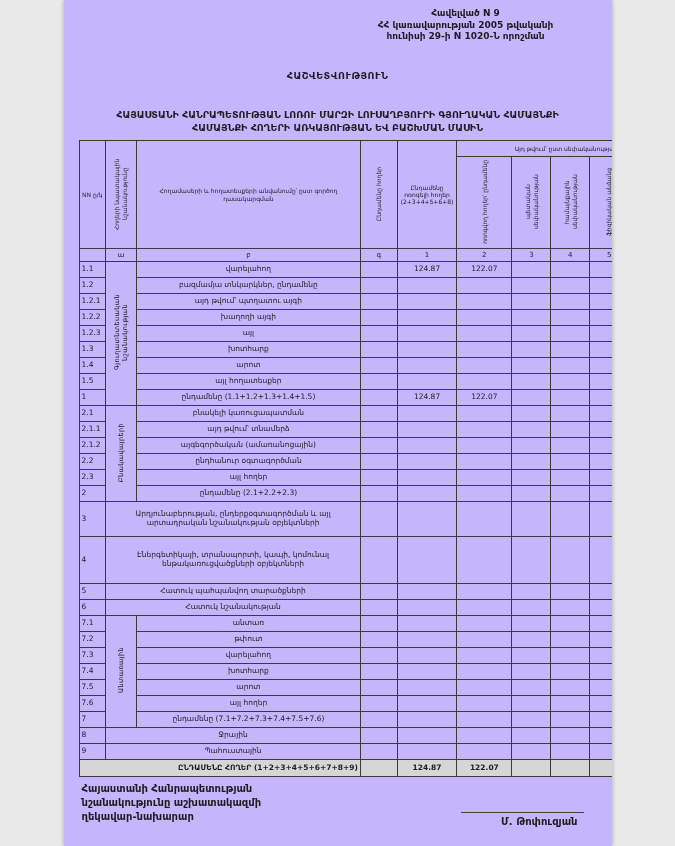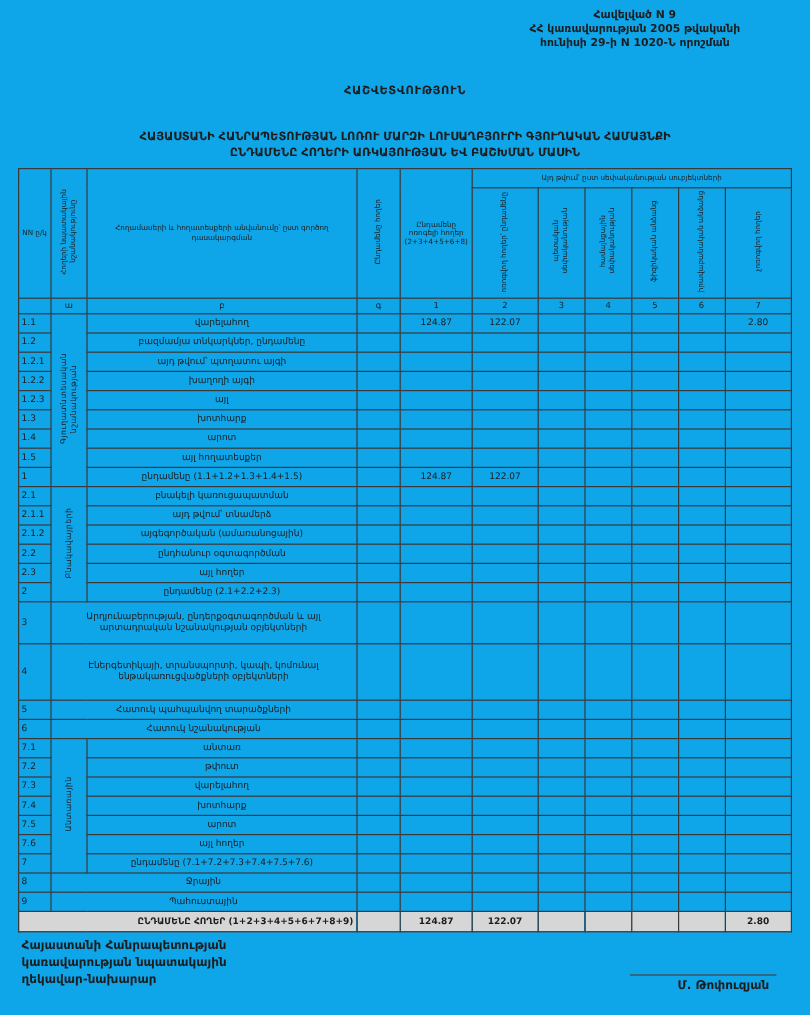--- a/index.html
+++ b/index.html
@@ -1,17 +1,17 @@
 <!DOCTYPE html>
 <html><head>
 <meta charset="utf-8">
 <style>
   html,body{margin:0;padding:0;background:#e9e9e9;}
   body{font-family:"DejaVu Sans", sans-serif;}
-  .page{position:relative;width:675px;height:846px;background:#0ea5e9;color:#1d1d1d;overflow:hidden;margin:0 auto;box-shadow:0 0 4px rgba(0,0,0,.3);}
+  .page{position:relative;width:548px;height:846px;background:#c4b5fd;color:#1d1d1d;overflow:hidden;margin:0 auto;box-shadow:0 0 4px rgba(0,0,0,.3);}
 
   
   .appendix{position:absolute;top:8px;right:16px;width:260px;text-align:center;font-size:9px;font-weight:bold;line-height:1.3;}
 
   
   .titles{position:absolute;top:70px;left:0;width:100%;text-align:center;font-weight:bold;}
   .t-main{font-size:9.5px;margin-bottom:28px;letter-spacing:.5px;}
   .t-sub{font-size:9.5px;line-height:1.35;}
 
   
@@ -54,21 +54,21 @@
 
   <div class="appendix">
     <div>Հավելված N 9</div>
     <div>ՀՀ կառավարության 2005 թվականի</div>
     <div>հունիսի 29-ի N 1020-Ն որոշման</div>
   </div>
 
   <div class="titles">
     <div class="t-main">ՀԱՇՎԵՏՎՈՒԹՅՈՒՆ</div>
     <div class="t-sub">ՀԱՅԱՍՏԱՆԻ ՀԱՆՐԱՊԵՏՈՒԹՅԱՆ ԼՈՌՈՒ ՄԱՐԶԻ ԼՈՒՍԱՂԲՅՈՒՐԻ ԳՅՈՒՂԱԿԱՆ ՀԱՄԱՅՆՔԻ</div>
-    <div class="t-sub">ԸՆԴԱՄԵՆԸ ՀՈՂԵՐԻ ԱՌԿԱՅՈՒԹՅԱՆ ԵՎ ԲԱՇԽՄԱՆ ՄԱՍԻՆ</div>
+    <div class="t-sub">ՀԱՄԱՅՆՔԻ ՀՈՂԵՐԻ ԱՌԿԱՅՈՒԹՅԱՆ ԵՎ ԲԱՇԽՄԱՆ ՄԱՍԻՆ</div>
   </div>
 
   <table class="report">
     <colgroup>
       <col style="width:26px">
         <col style="width:30px">
         <col style="width:219px">
         <col style="width:36px">
       <col style="width:58px">
         <col style="width:54px">
@@ -464,18 +464,18 @@
           <td class="v"></td>
           <td class="v"></td>
           <td class="v"></td>
           <td class="v">2.80</td>
     </tr>
   </tbody>
     </table>
 
   <div class="footer-left">
     <div>Հայաստանի Հանրապետության</div>
-    <div>կառավարության նպատակային</div>
+    <div>նշանակությունը աշխատակազմի</div>
     <div>ղեկավար-նախարար</div>
   </div>
   <div class="signature">Մ. Թոփուզյան</div>
 
 </div>
 
 </body></html>

